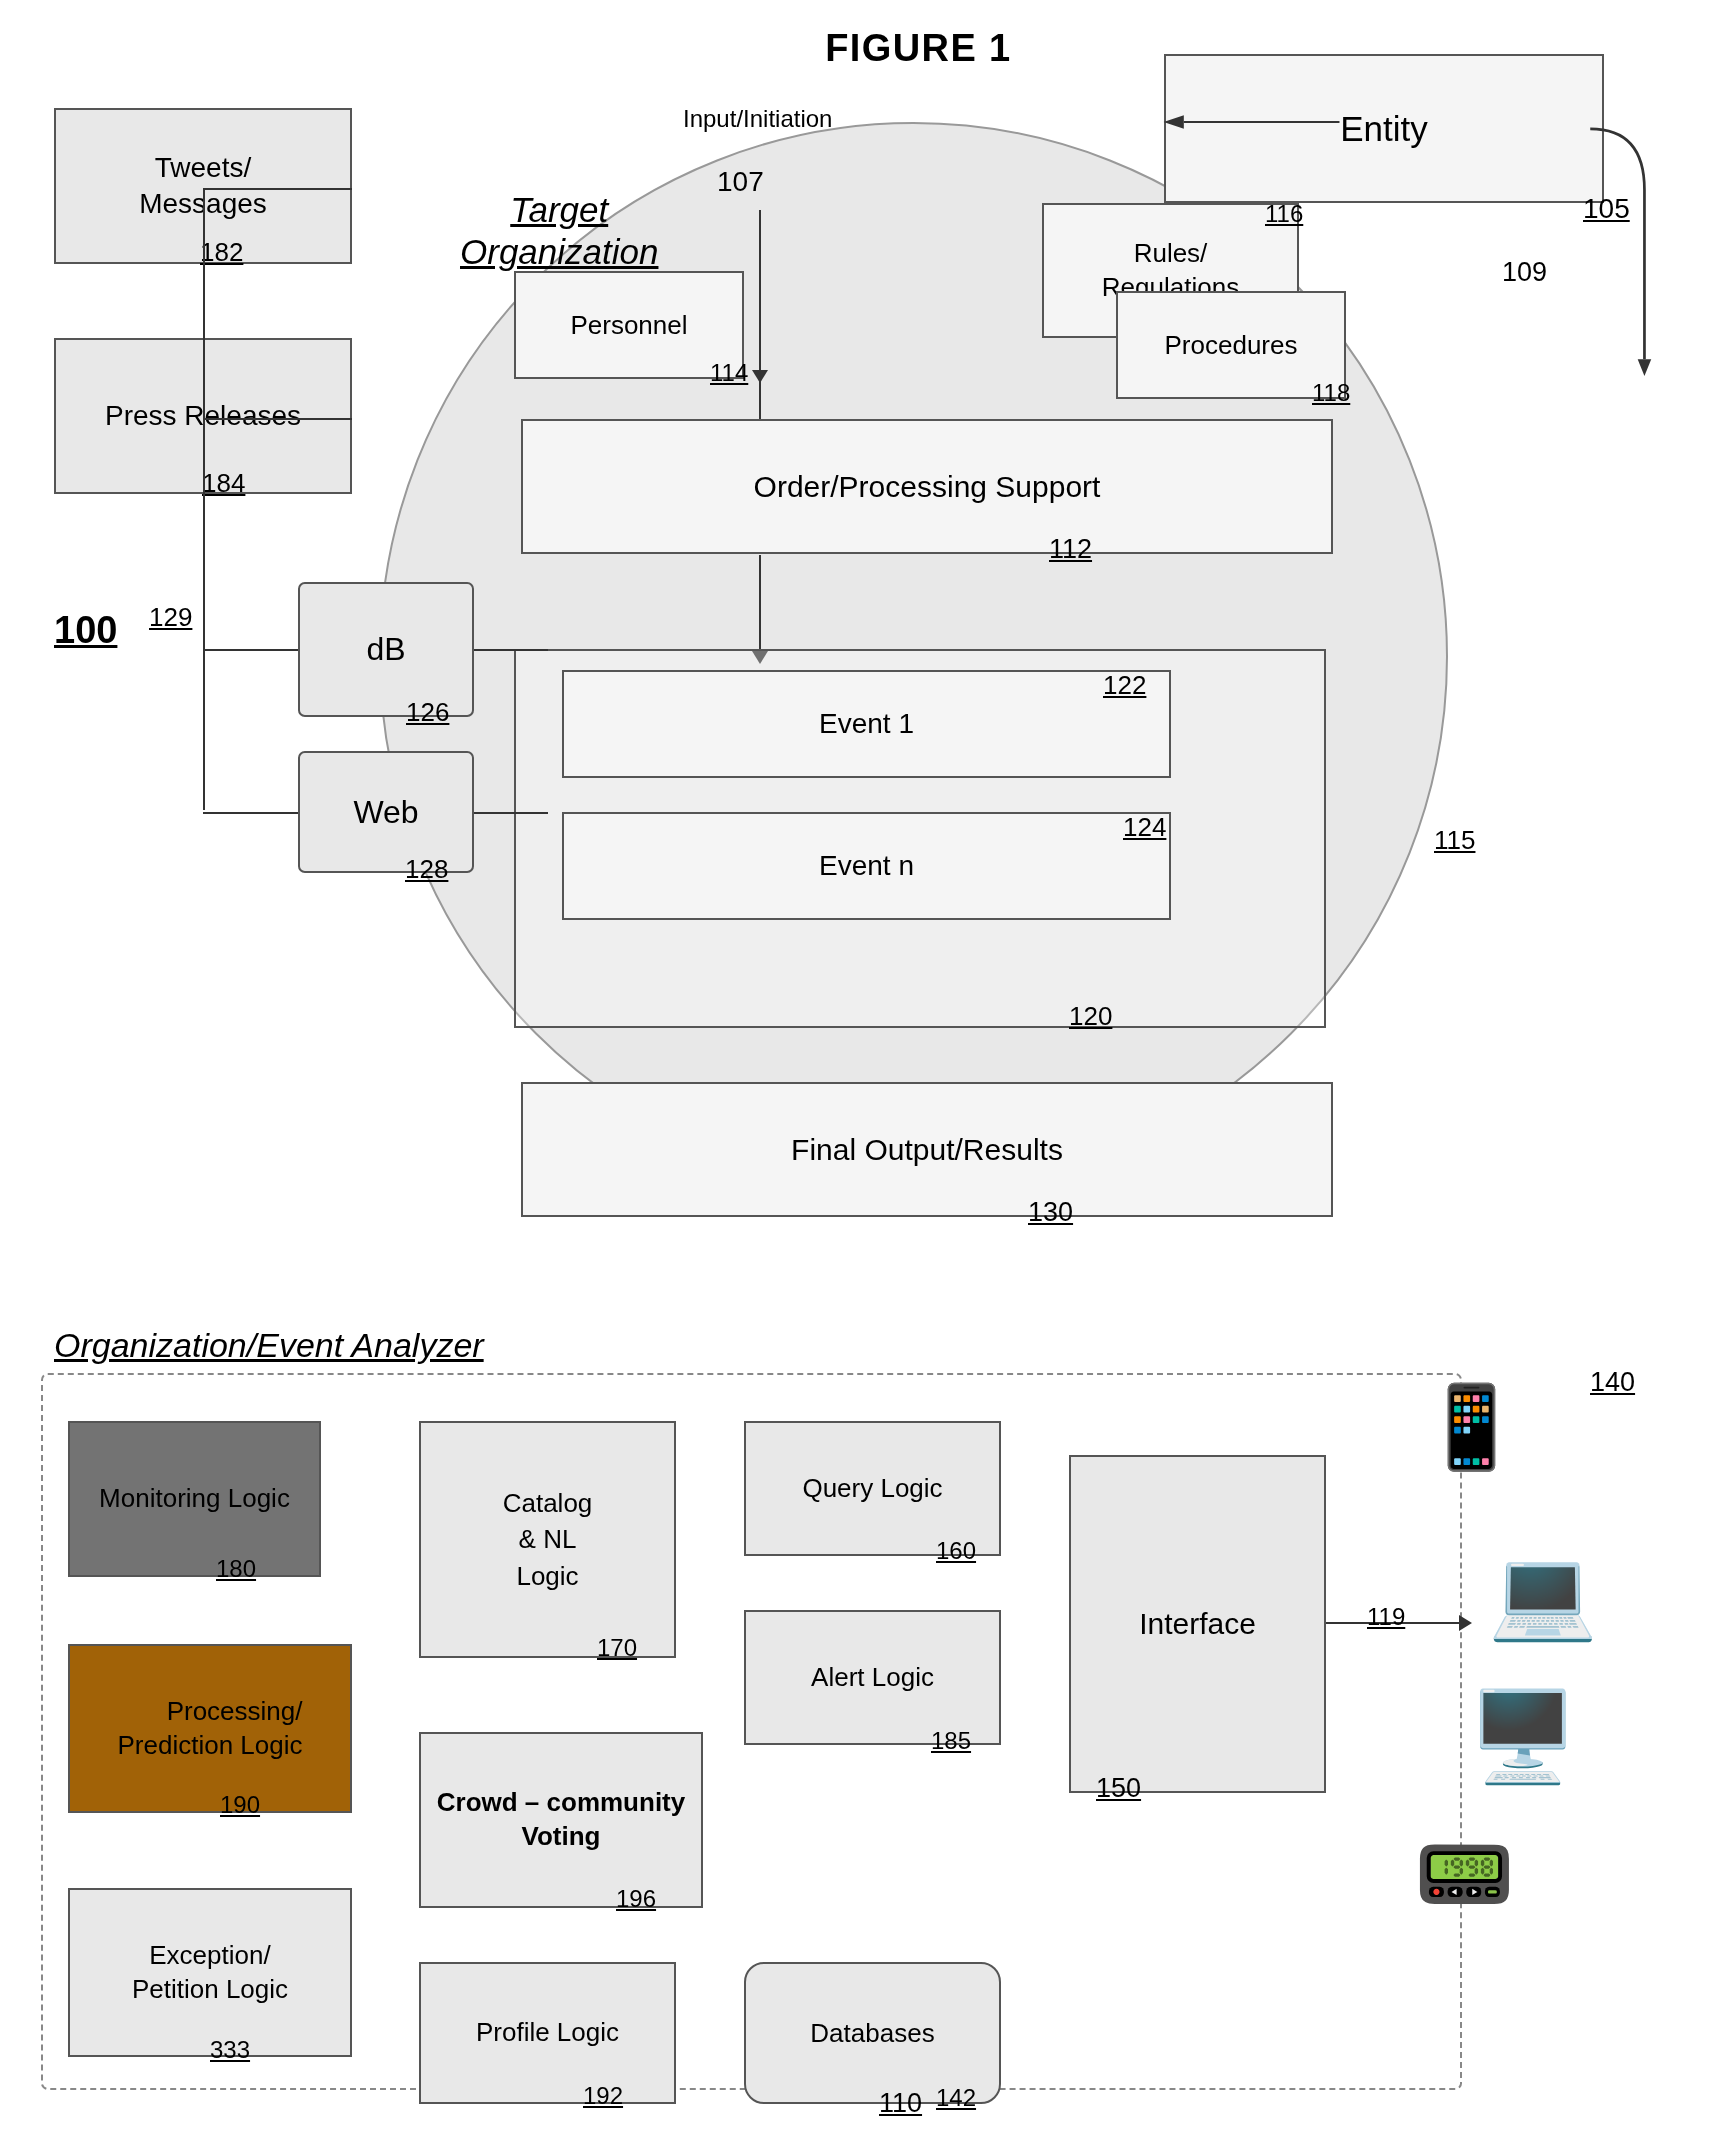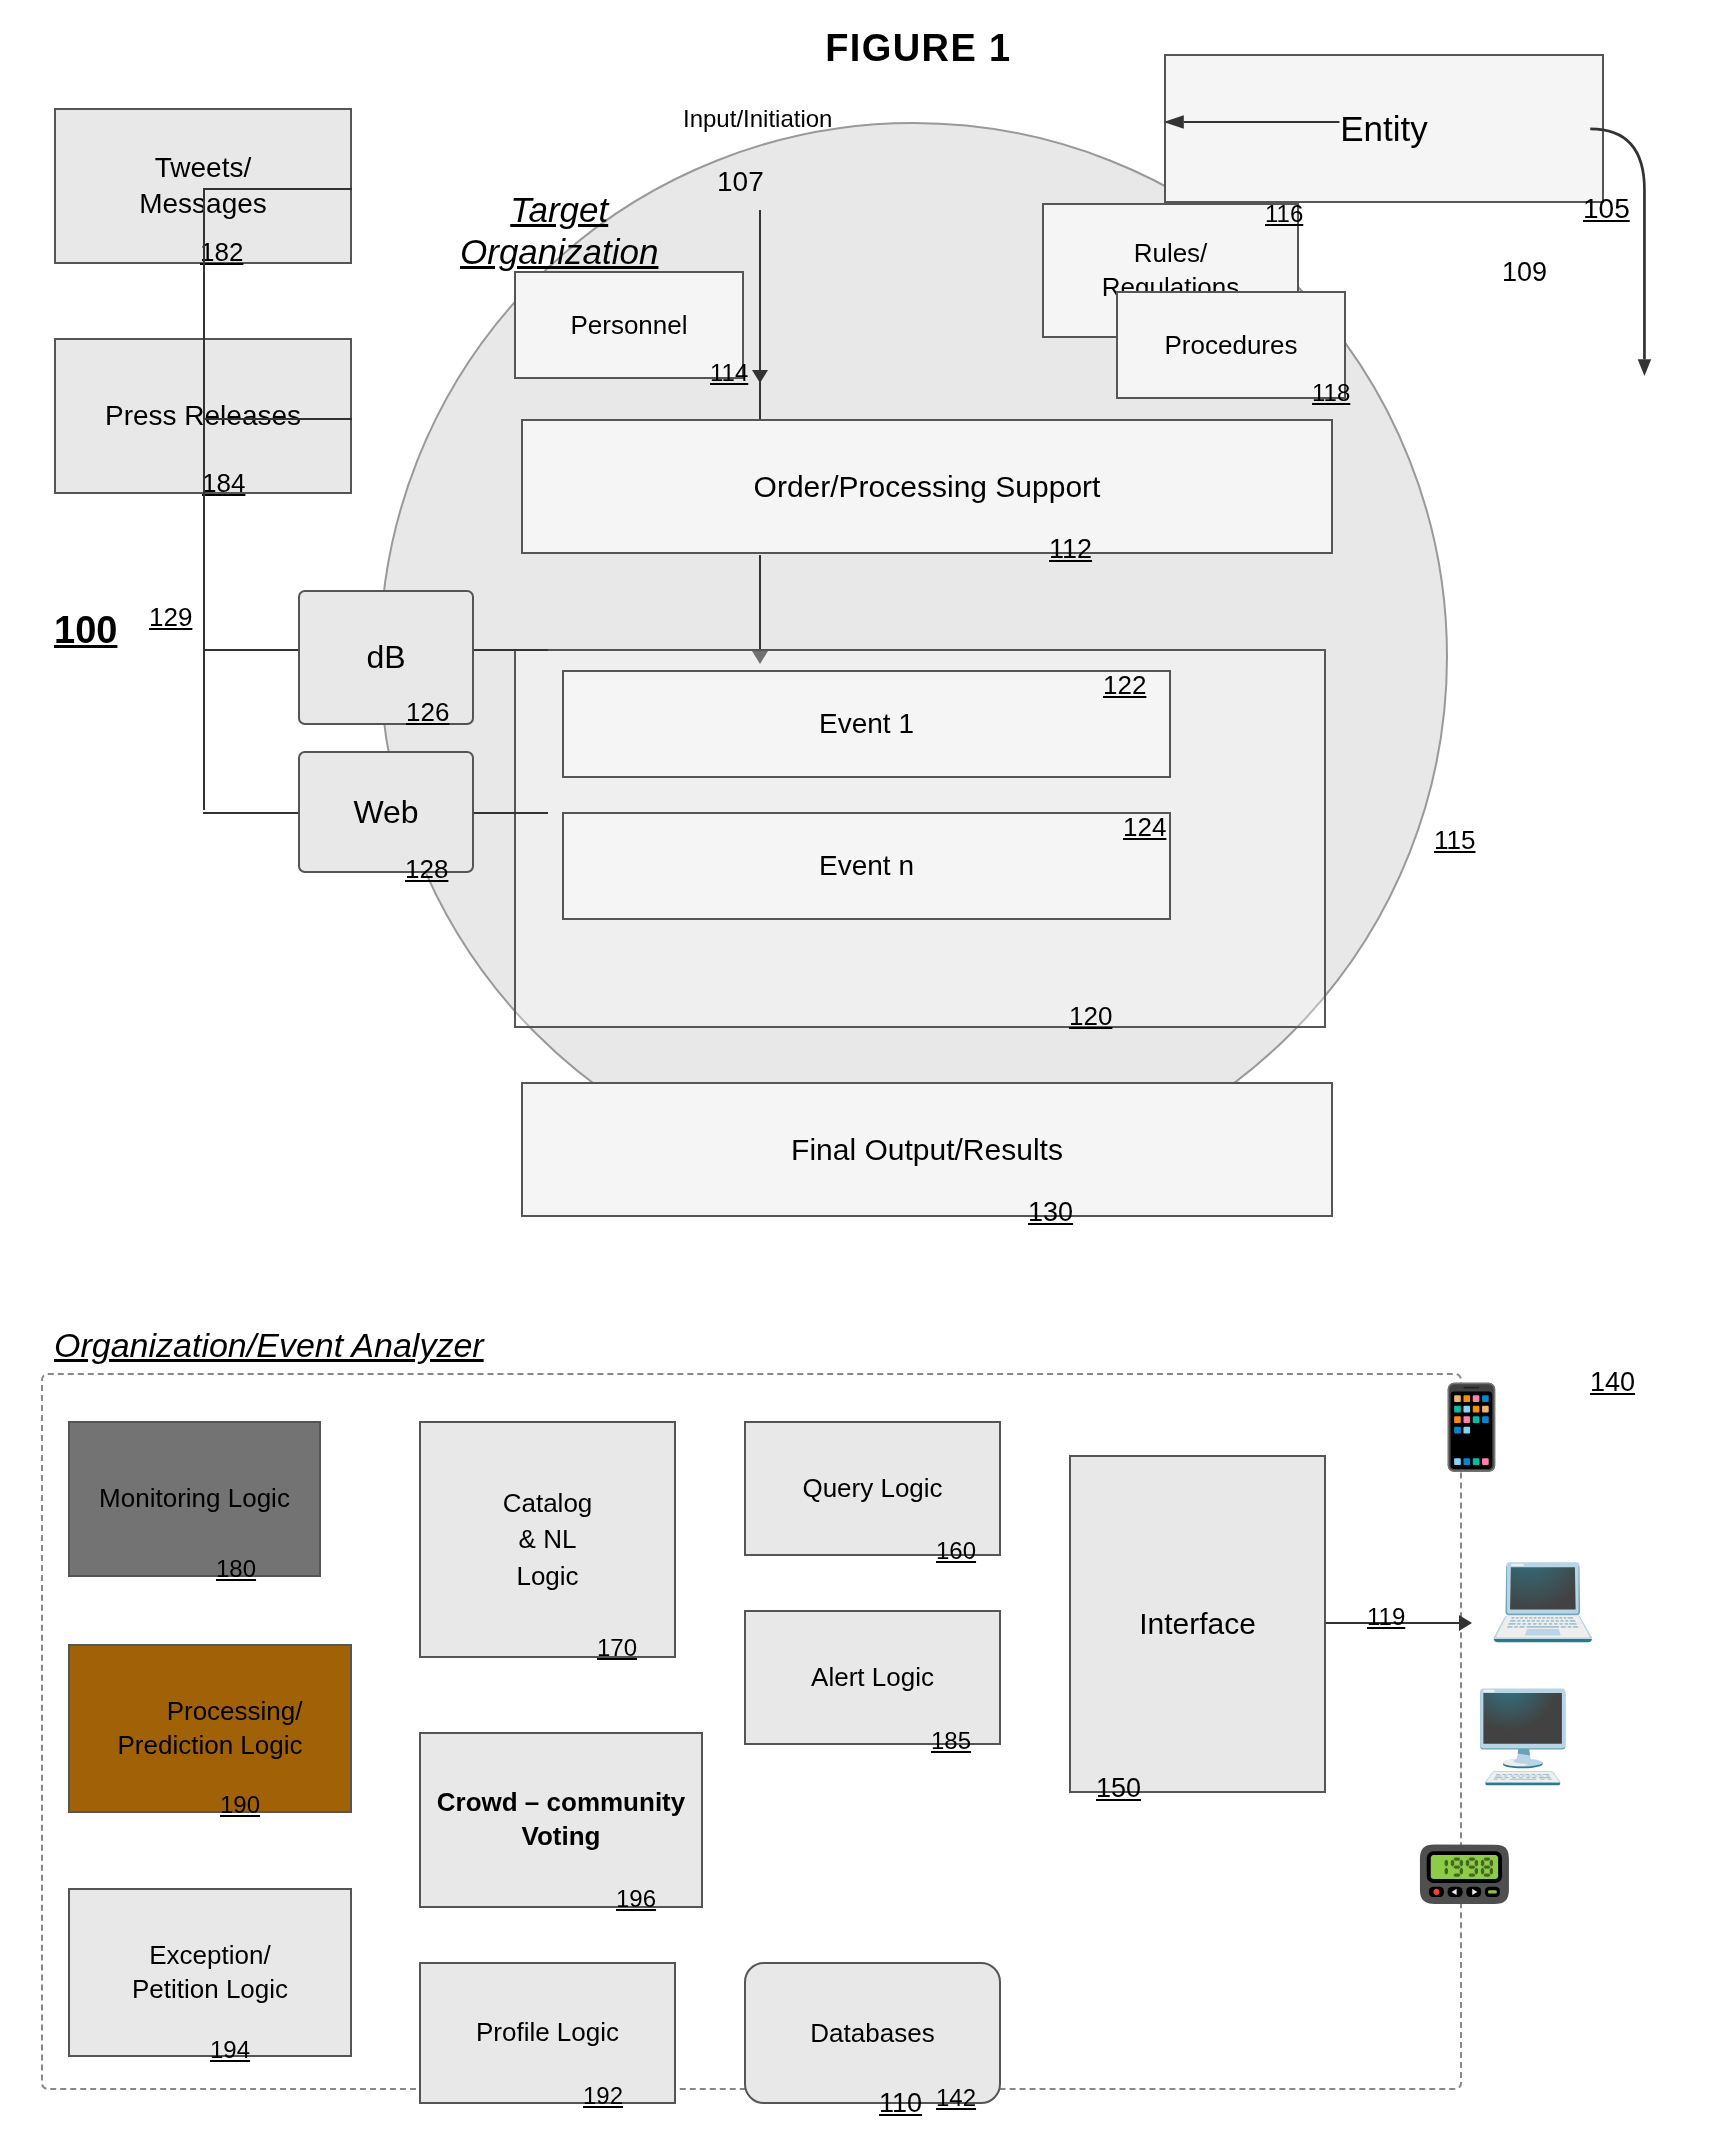--- a/index.html
+++ b/index.html
@@ -344,21 +344,20 @@
       left: 298px;
       width: 176px;
       height: 135px;
       border: 2px solid #555;
       background: #e8e8e8;
       display: flex;
       align-items: center;
       justify-content: center;
       font-size: 32px;
       border-radius: 6.8px;
-      margin-top: 8px;
     }
 
     .db-number {
       position: absolute;
       top: 697px;
       left: 406px;
       font-size: 26px;
       text-decoration: underline;
     }
 
@@ -850,21 +849,21 @@
 
 <div class="analyzer-section"></div>
 
 <div class="monitoring-box">Monitoring Logic</div>
 <div class="monitoring-number">180</div>
 
 <div class="processing-box">Processing/<br>Prediction Logic</div>
 <div class="processing-number">190</div>
 
 <div class="exception-box">Exception/<br>Petition Logic</div>
-<div class="exception-number">194</div>
+<div class="exception-number">333</div>
 
 <div class="catalog-box">Catalog<br>&amp; NL<br>Logic</div>
 <div class="catalog-number">170</div>
 
 <div class="crowd-box">Crowd – community<br>Voting</div>
 <div class="crowd-number">196</div>
 
 <div class="profile-box">Profile Logic</div>
 <div class="profile-number">192</div>
 

